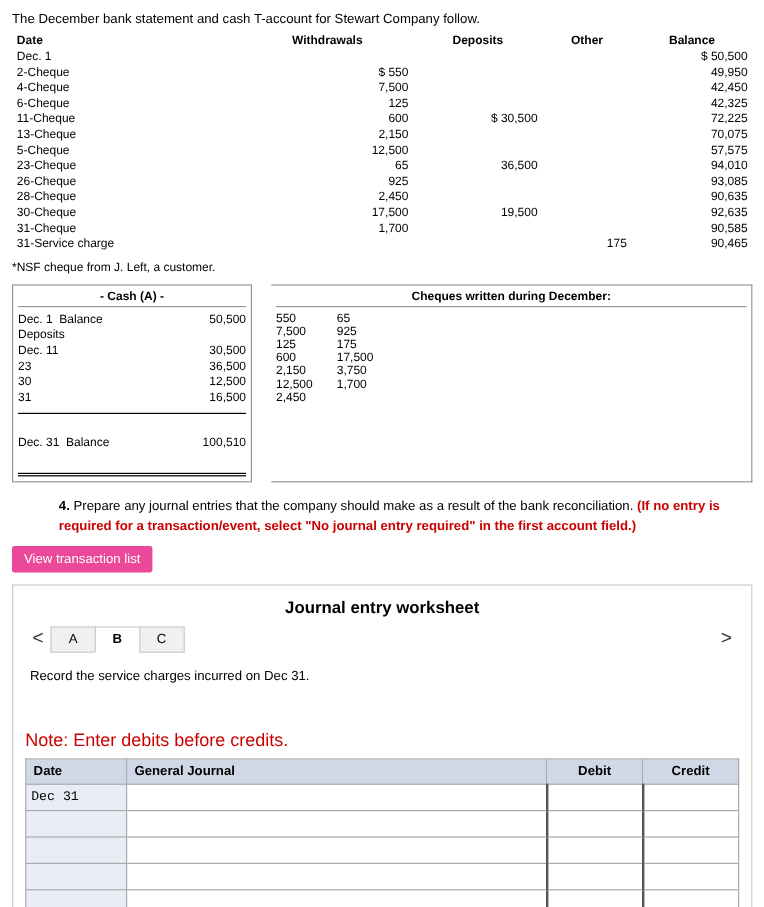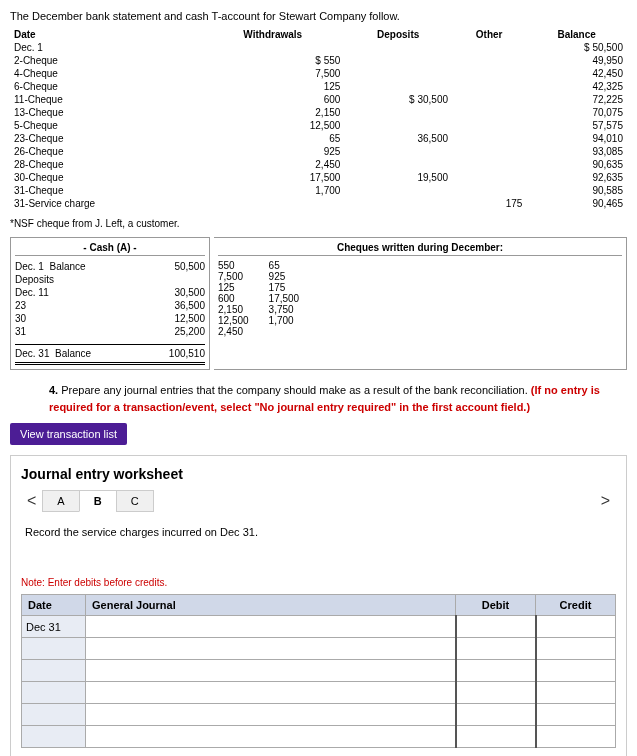--- a/index.html
+++ b/index.html
@@ -37,21 +37,21 @@
     .bank-table td:first-child { text-align: left; margin-top: 48px; }
 
     .nsf-note {
       font-size: 10px;
       margin-bottom: 8px;
     }
 
     
     .t-account-section {
       display: flex;
-      gap: 4px;
+      gap: 16px;
       margin-bottom: 12px;
       font-size: 10px;
     }
     .t-left {
       width: 200px;
       border: 1px solid #999;
       padding: 4px;
     }
     .t-right {
       flex: 1;
@@ -79,40 +79,41 @@
       line-height: 1.5;
       margin-left: 39px;
     }
     .section4 span.highlight {
       color: #c00;
       font-weight: bold;
     }
 
     
     .btn-view-transaction {
-      background: #4c1d95;
+      background: #ec4899;
       color: #fff;
       border: none;
       padding: 5px 10px;
       font-size: 11px;
       cursor: pointer;
       margin-bottom: 10px;
       border-radius: 2px;
     }
 
     
     .journal-worksheet {
       border: 1px solid #ccc;
       padding: 10px;
       margin-bottom: 8px;
     }
     .worksheet-title {
       font-size: 14px;
       font-weight: bold;
       margin-bottom: 8px;
+      text-align: center;
     }
     .tab-row {
       display: flex;
       align-items: center;
       margin-bottom: 10px;
       gap: 0;
     }
     .tab-nav-btn {
       background: none;
       border: none;
@@ -145,21 +146,21 @@
       color: #333;
     }
 
     .instruction-text {
       font-size: 11px;
       margin-bottom: 4px;
       padding: 4px;
     }
 
     .note-text {
-      font-size: 10px;
+      font-size: 15px;
       color: #c00;
       margin-bottom: 6px;
       margin-top: 35px;
     }
 
     
     .journal-table {
       width: 100%;
       border-collapse: collapse;
       font-size: 11px;
@@ -170,21 +171,21 @@
       border: 1px solid #aaa;
       padding: 4px 6px;
       text-align: left;
     }
     .journal-table th.right { text-align: center; }
     .journal-table td {
       border: 1px solid #aaa;
       padding: 2px 4px;
       height: 22px;
     }
-    .journal-table td.date-col { width: 64px; background: #e8ecf4; }
+    .journal-table td.date-col { width: 84px; background: #e8ecf4; font-family: Liberation Mono, monospace; }
     .journal-table td.journal-col { background: #fff; }
     .journal-table td.debit-col { width: 80px; background: #fff; border-left: 2px solid #555; }
     .journal-table td.credit-col { width: 80px; background: #fff; border-left: 2px solid #555; }
 
     
     .bottom-buttons {
       display: flex;
       gap: 10px;
       align-items: center;
     }
@@ -352,23 +353,23 @@
     <div class="t-row">
       <span>23</span>
       <span>36,500</span>
     </div>
     <div class="t-row">
       <span>30</span>
       <span>12,500</span>
     </div>
     <div class="t-row">
       <span>31</span>
-      <span>25,200</span>
-    </div>
-    <div style="margin-top:6px; border-top: 1px solid #000; border-bottom: 3px double #000; padding: 2px 0;">
+      <span>16,500</span>
+    </div>
+    <div style="margin-top:6px; border-top: 1px solid #000; border-bottom: 3px double #000; padding: 18px 0;">
       <div class="t-row">
         <span>Dec. 31&nbsp;&nbsp;Balance</span>
         <span>100,510</span>
       </div>
     </div>
   </div>
   <div class="t-right">
     <div class="t-header">Cheques written during December:</div>
     <div style="display:flex; gap: 20px;">
       <div>

